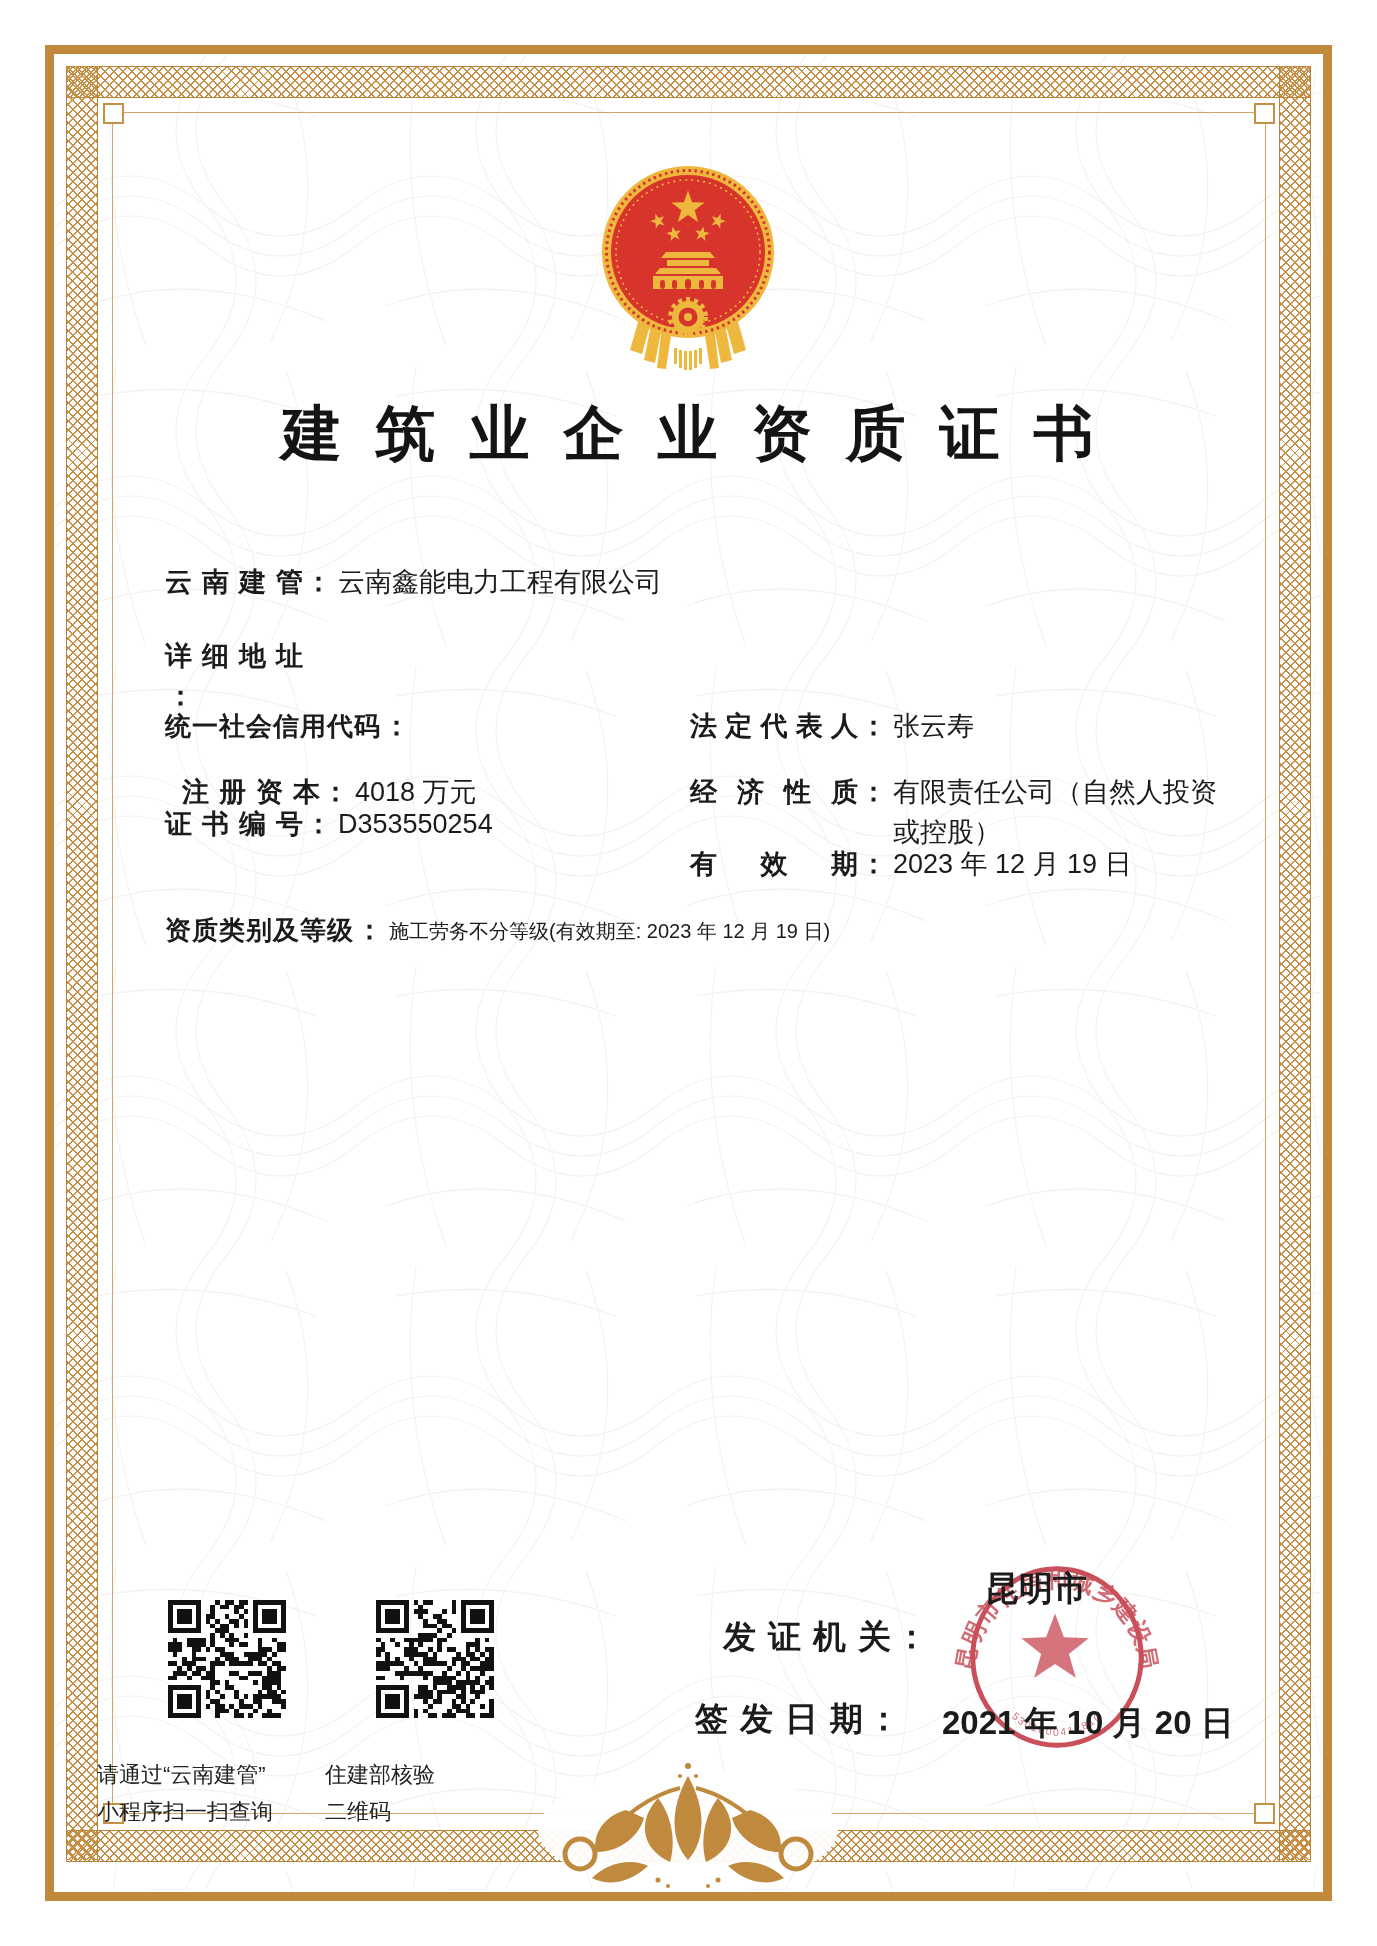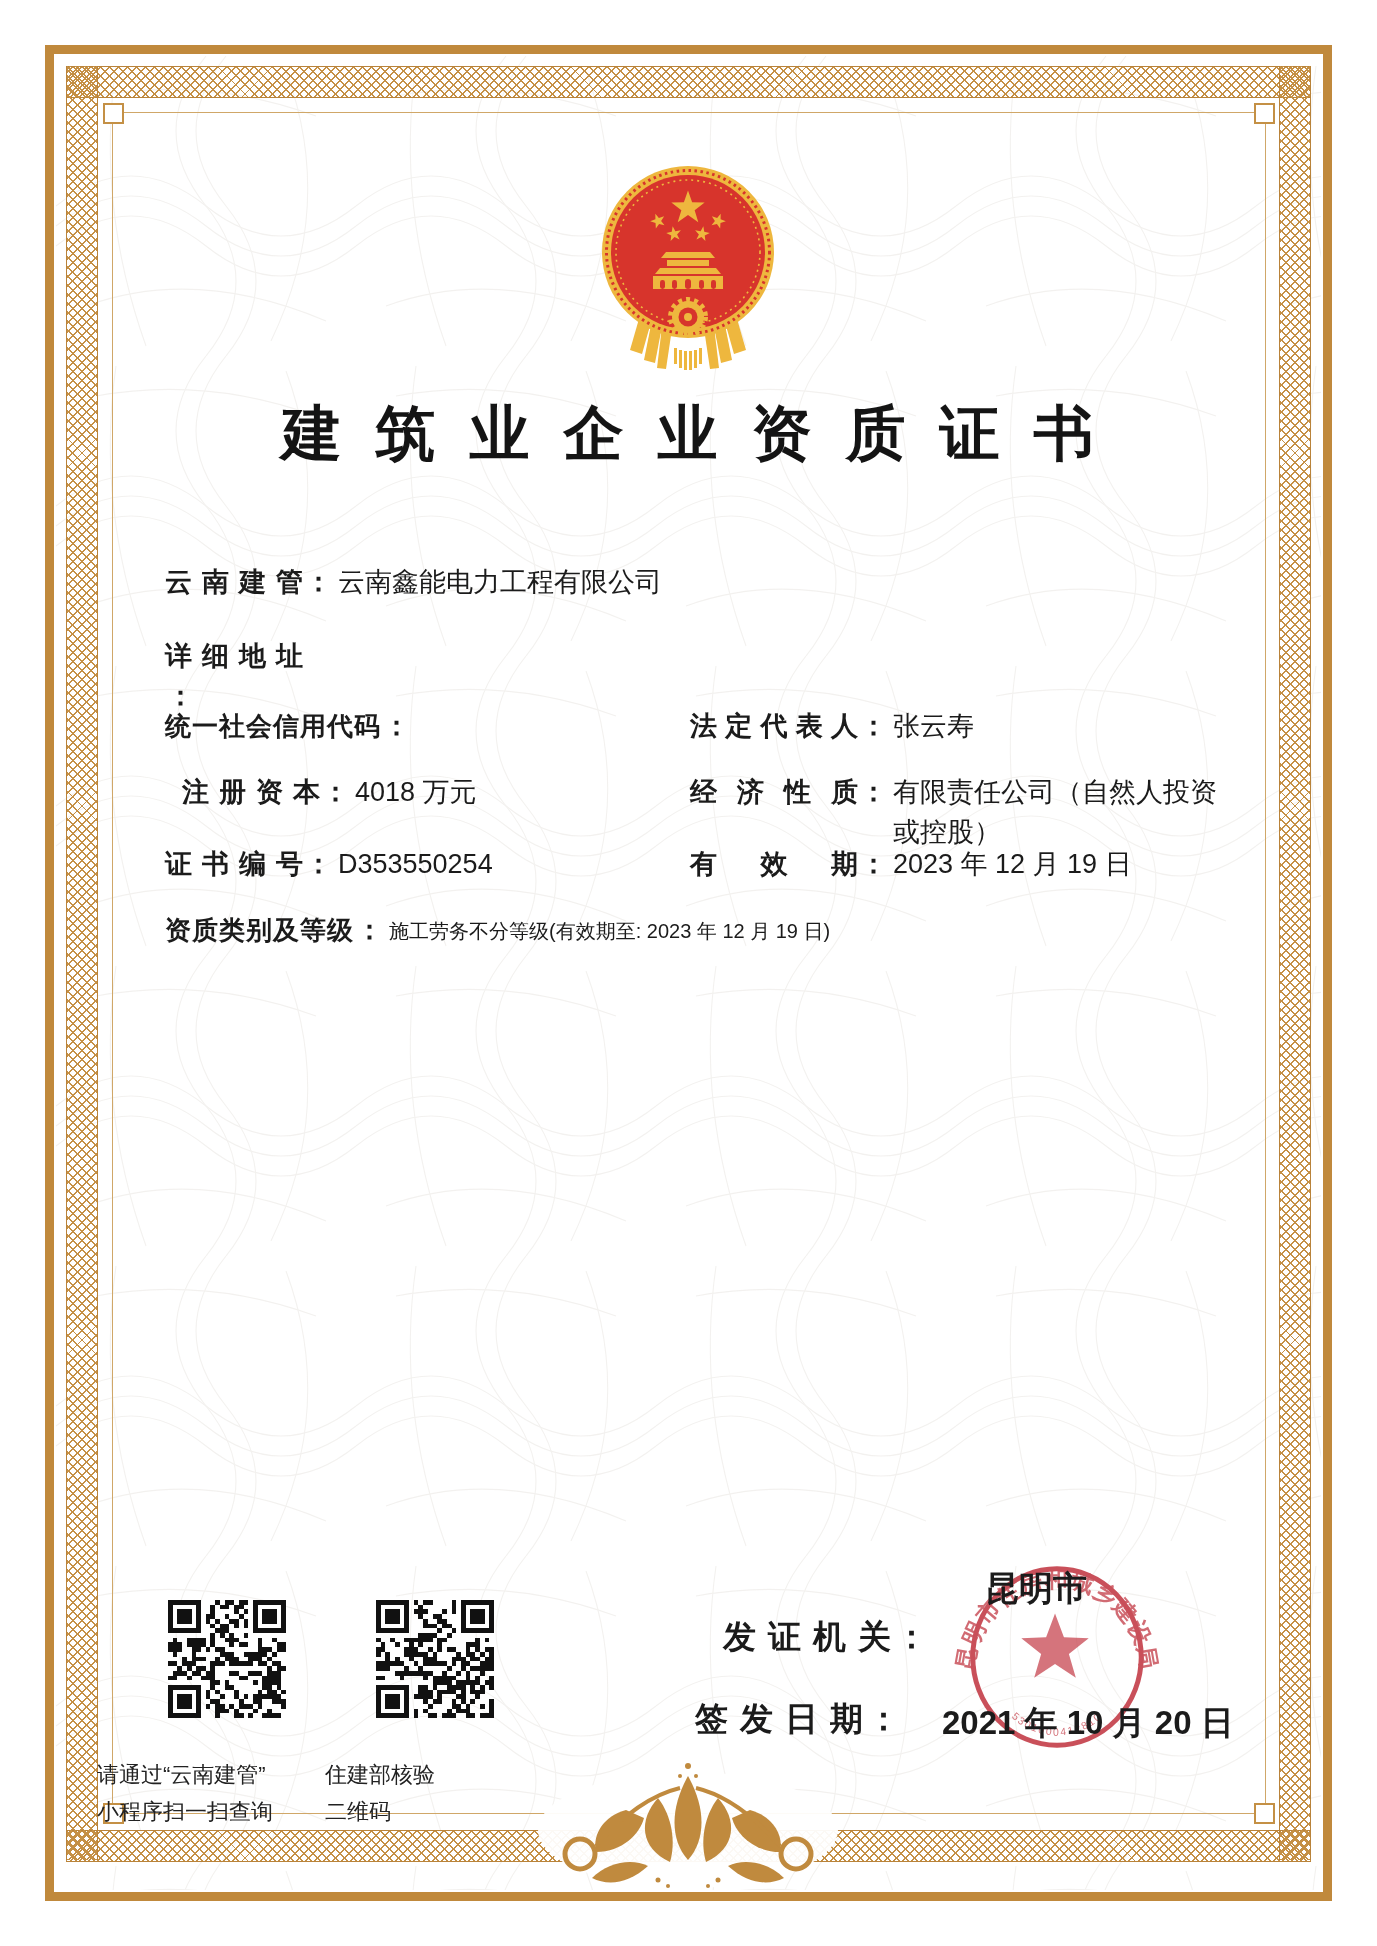--- a/index.html
+++ b/index.html
@@ -167,21 +167,21 @@
     <span class="lb w140">注册资本</span>
       <span class="co">：</span>
     <span class="va">4018 万元</span>
   </div>
   <div class="r" style="left:690px;top:772px;">
     <span class="lb w170">经济性质</span>
       <span class="co">：</span>
     <span class="va va-wrap">有限责任公司（自然人投资或控股）</span>
   </div>
 
-  <div class="r" style="left:165px;top:844px;">
+  <div class="r" style="left:165px;top:804px;">
     <span class="lb w140">证书编号</span>
       <span class="co">：</span>
     <span class="va">D353550254</span>
   </div>
   <div class="r" style="left:690px;top:844px;">
     <span class="lb w170">有效期</span>
       <span class="co">：</span>
     <span class="va">2023 年 12 月 19 日</span>
   </div>
 

